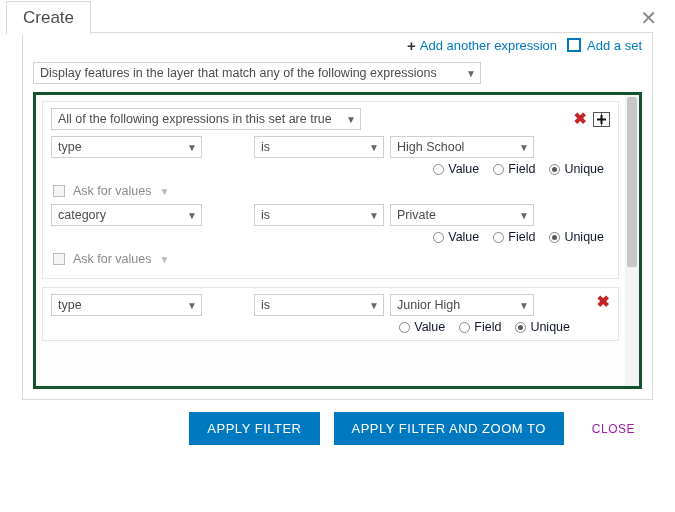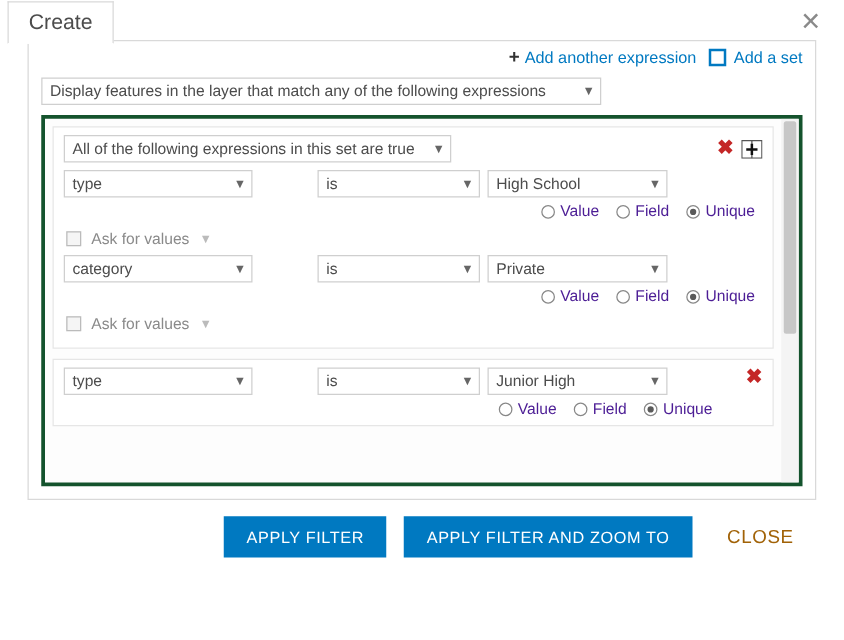--- a/index.html
+++ b/index.html
@@ -66,21 +66,21 @@
   }
   .add-expr {
     display: inline-flex;
     align-items: center;
     gap: 4px;
     cursor: pointer;
     color: #0079c1;
   }
   .add-set {
     display: inline-flex;
-    align-items: center;
+    align-items: flex-start;
     gap: 6px;
     cursor: pointer;
     color: #0079c1;
   }
   .checkbox-visual {
     width: 14px;
     height: 14px;
     border: 2px solid #0079c1;
     display: inline-block;
     background: #fff;
@@ -180,21 +180,21 @@
   }
   .sel-field { width: 151px; }
   .sel-op { width: 130px; margin-left: 46px; }
   .sel-val { width: 144px; }
   .radio-row {
     display: flex;
     gap: 14px;
     justify-content: flex-end;
     padding: 2px 6px 4px 0;
     font-size: 12.5px;
-    color: #4c1d95;
+    color: #0f172a;
   }
   .radio-row label {
     display: inline-flex;
     align-items: center;
     gap: 4px;
     cursor: pointer;
   }
   .radio-vis {
     width: 11px;
     height: 11px;
@@ -240,24 +240,24 @@
     background: #0079c1;
     color: #fff;
     border: none;
     padding: 9px 18px;
     font-size: 13px;
     letter-spacing: 0.5px;
     cursor: pointer;
   }
   .btn-flat {
     background: transparent;
-    color: #a16207;
+    color: #a21caf;
     border: none;
     padding: 9px 14px;
-    font-size: 15px;
+    font-size: 12px;
     letter-spacing: 0.5px;
     cursor: pointer;
   }
   .sel-set-rule { width: 310px; }
 </style>
 </head>
 <body>
 
 <div class="dialog">
   <div class="close-x">✕</div>

